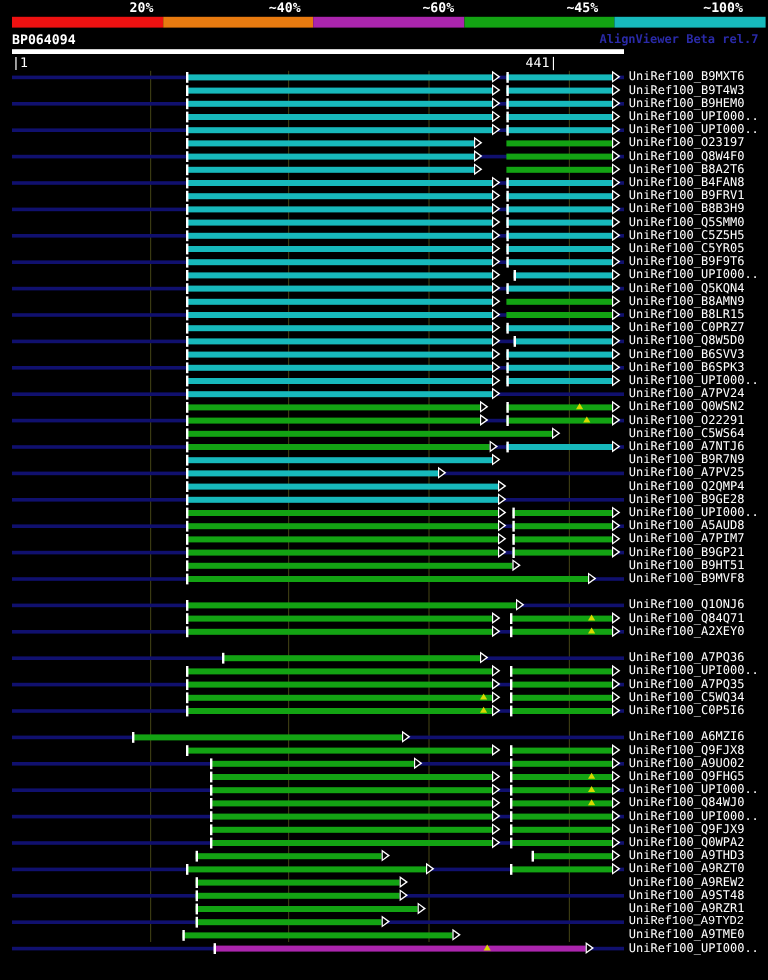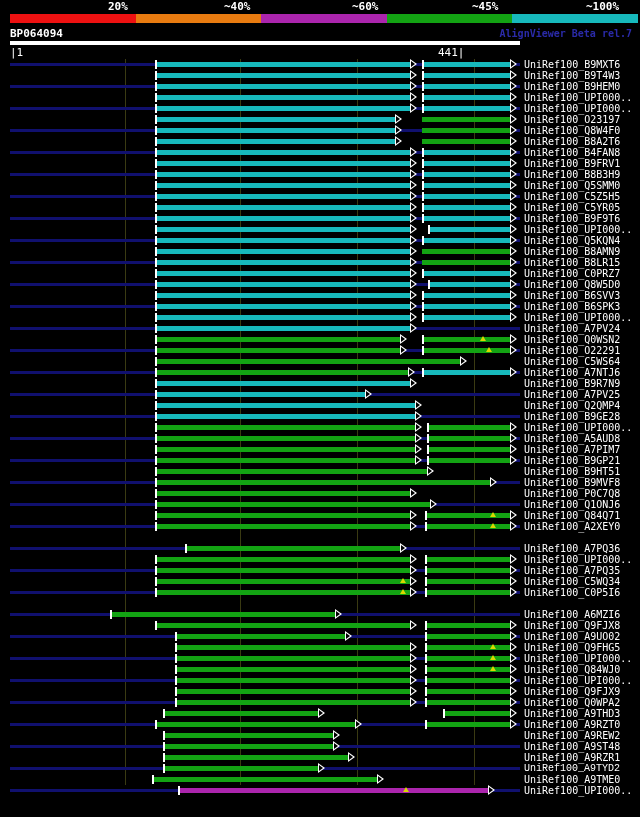--- a/index.html
+++ b/index.html
@@ -517,27 +517,20 @@
       </div>
       <div class="row" style="top: 418px;">
         <div class="baseline" style="background: rgb(16, 16, 110);"></div>
         <div class="dash" style="left: 444px; width: 6px; background: rgb(19, 163, 19);"></div>
         <div class="seg" style="left: 155px; width: 335px; background: rgb(19, 163, 19);"></div>
         <div class="tick" style="left: 155px;"></div>
         <div class="arrow" style="left: 490px;"></div>
         <div class="arrow-in" style="left: 491px;"></div>
         <span class="label">UniRef100_B9MVF8</span>
       </div>
-      <div class="row" style="top: 429px;">
-        <div class="seg" style="left: 155px; width: 255px; background: rgb(19, 163, 19);"></div>
-        <div class="tick" style="left: 155px;"></div>
-        <div class="arrow" style="left: 410px;"></div>
-        <div class="arrow-in" style="left: 411px;"></div>
-        <span class="label">UniRef100_P0C7Q8</span>
-      </div>
       <div class="row" style="top: 440px;">
         <div class="baseline" style="background: rgb(16, 16, 110);"></div>
         <div class="seg" style="left: 155px; width: 275px; background: rgb(19, 163, 19);"></div>
         <div class="tick" style="left: 155px;"></div>
         <div class="arrow" style="left: 430px;"></div>
         <div class="arrow-in" style="left: 431px;"></div>
         <span class="label">UniRef100_Q1ONJ6</span>
       </div>
       <div class="row" style="top: 451px;">
         <div class="seg" style="left: 155px; width: 255px; background: rgb(19, 163, 19);"></div>

